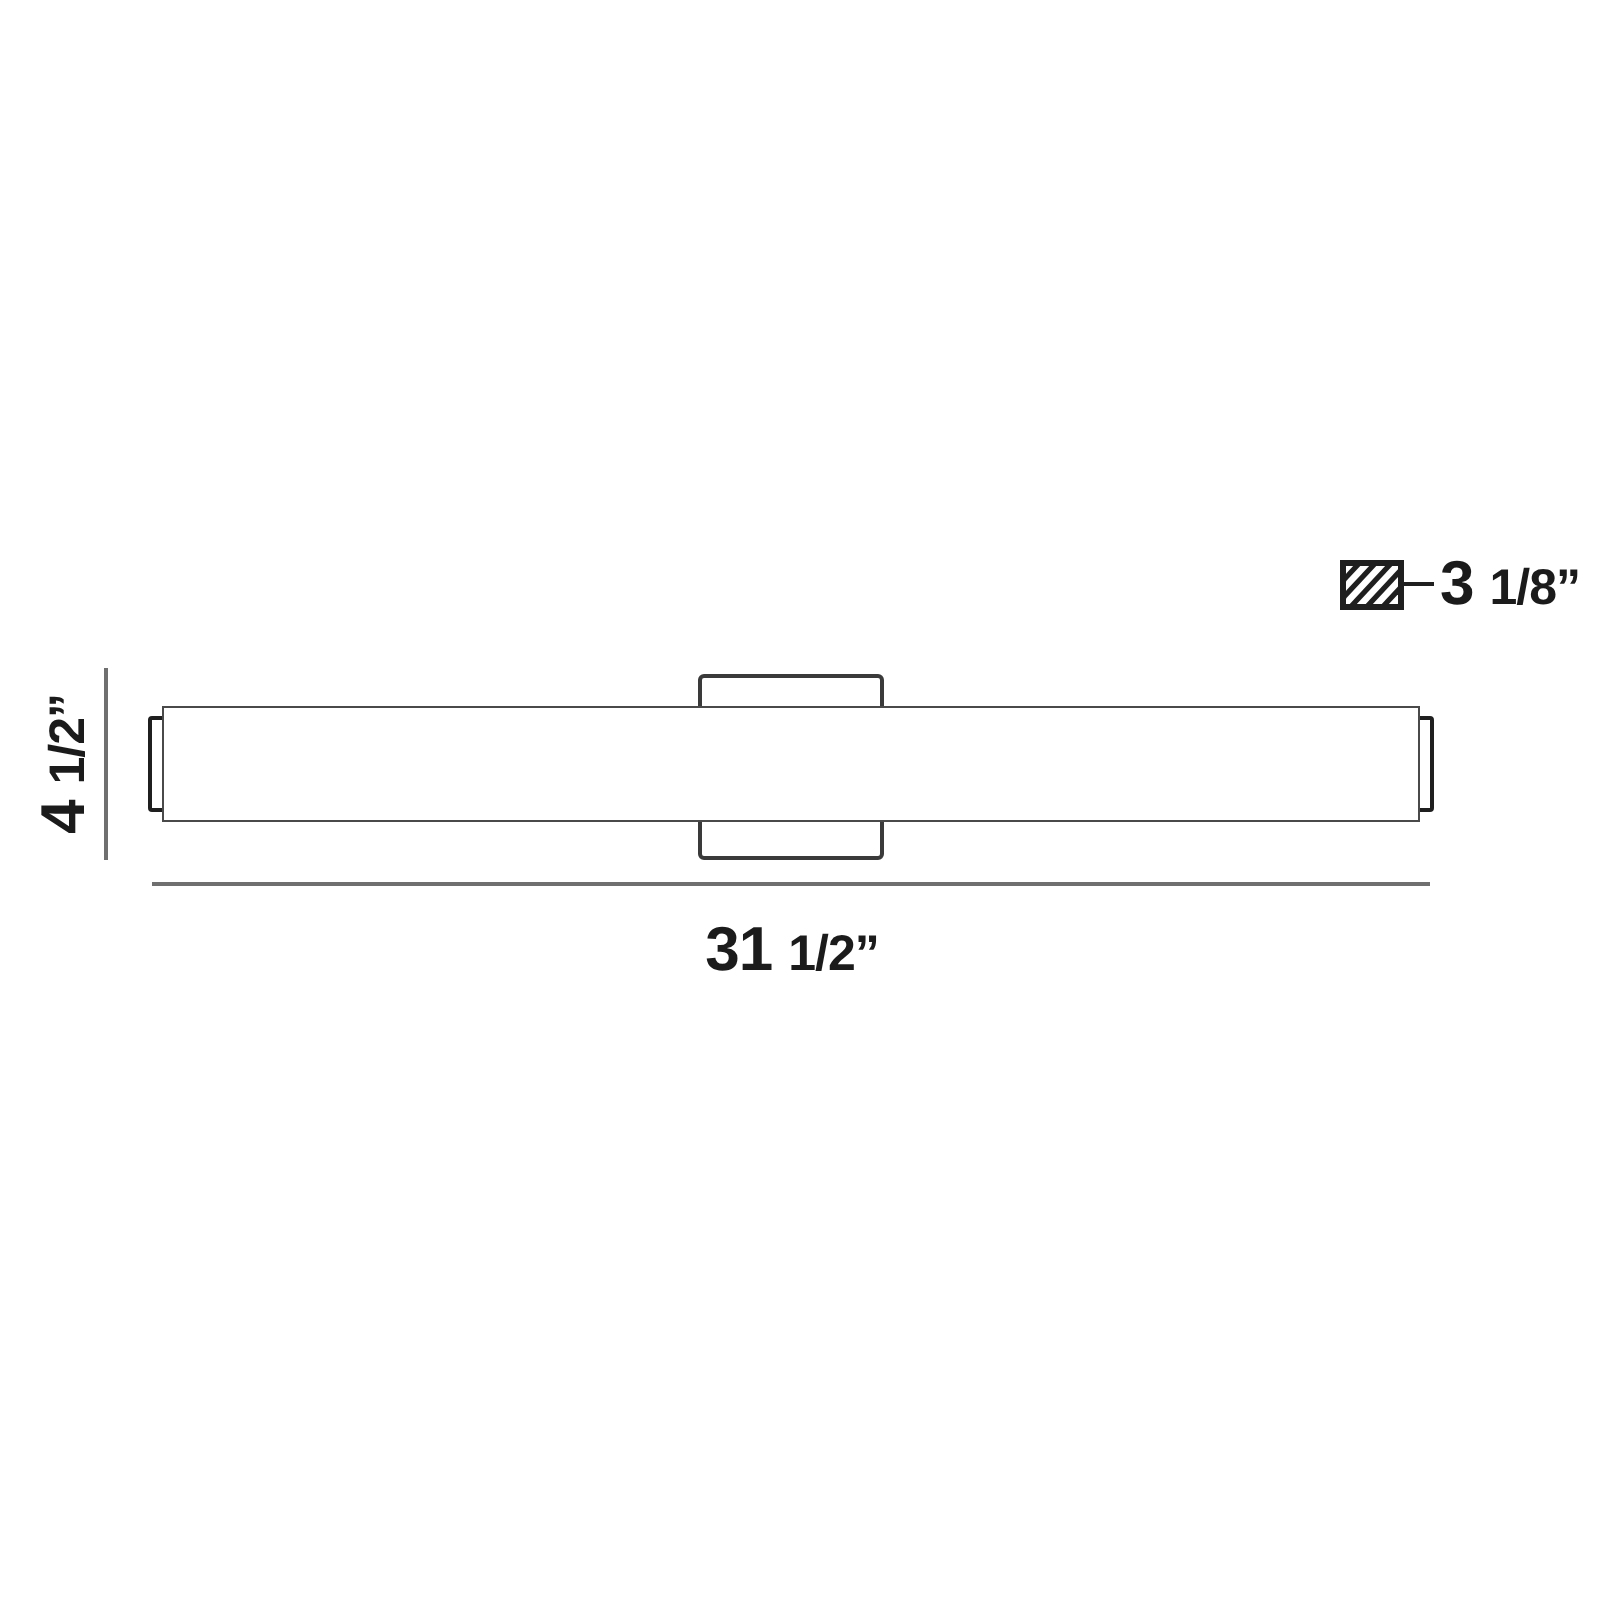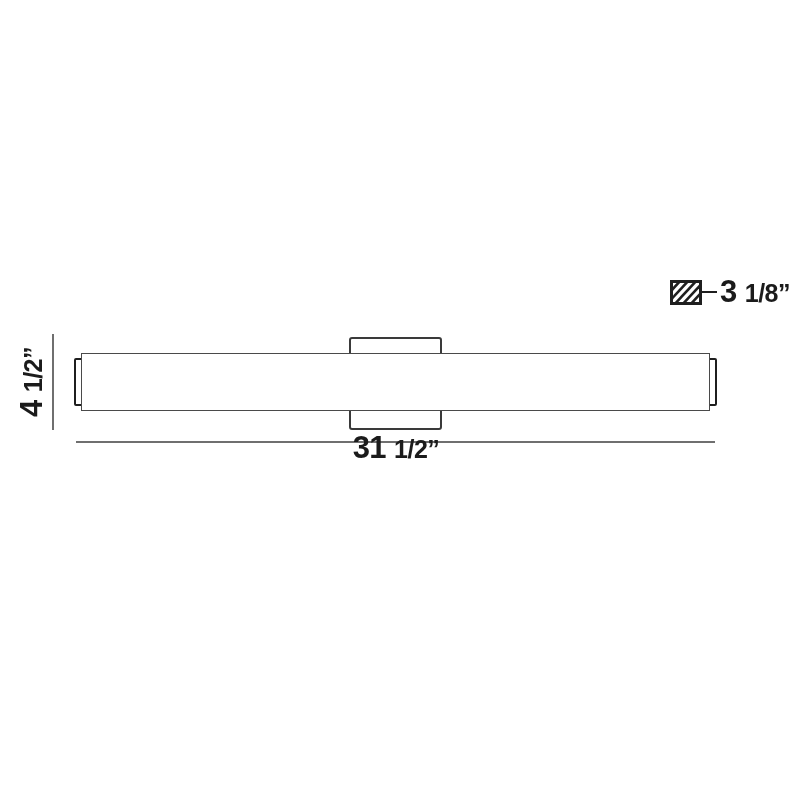--- a/index.html
+++ b/index.html
@@ -69,21 +69,21 @@
     justify-content: center;
     white-space: nowrap;
     color: var(--text, #1b1b1b);
     font-weight: bold;
     letter-spacing: -0.5px;
     z-index: 5;
   }
   .dim-label .whole { font-size: 31px; }
   .dim-label .frac  { font-size: 25px; margin-left: 8px; }
   .dim-label.width-label {
-    left: 296px; top: 430px;
+    left: 296px; top: 457px;
     width: 200px; height: 32px;
   }
   .dim-label.height-label {
     left: -21px; top: 367px;
     width: 100px; height: 30px;
     transform: rotate(-90deg);
   }
   .dim-label.depth-label {
     left: 720px; top: 274px;
     width: 90px; height: 32px;

